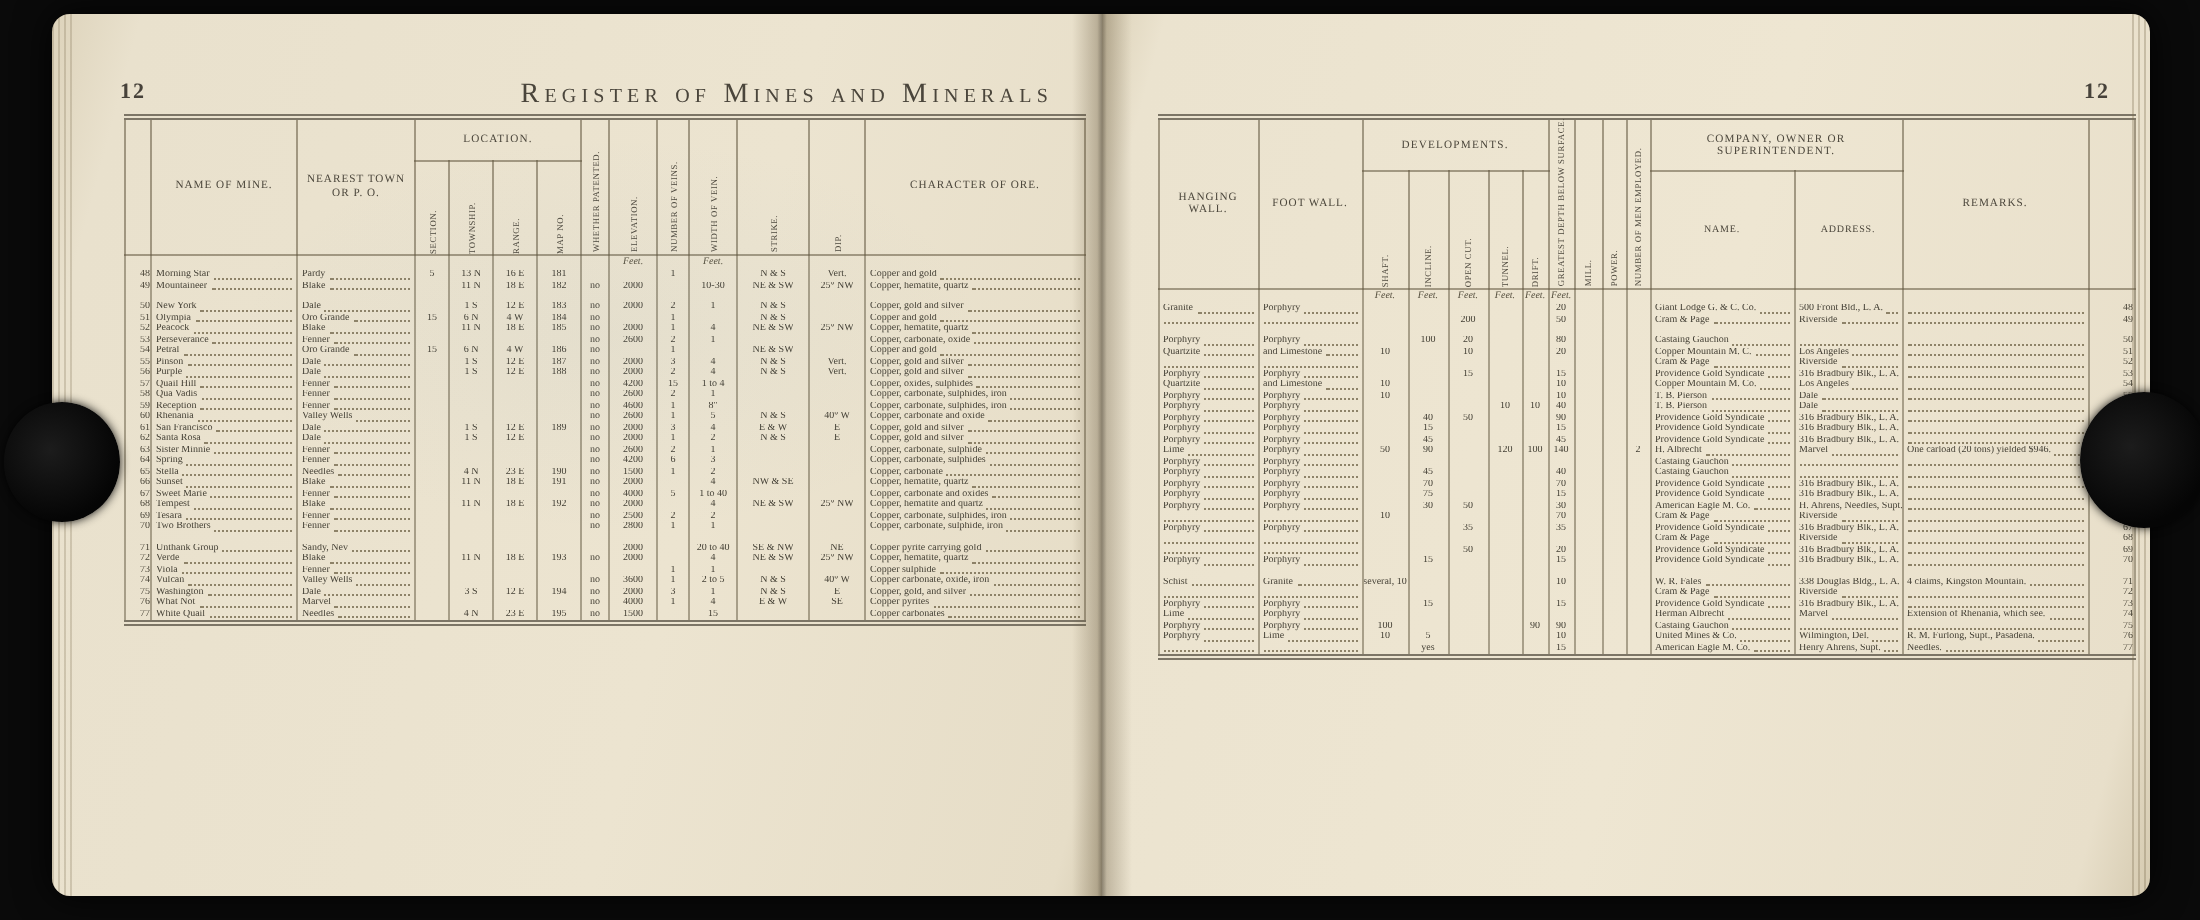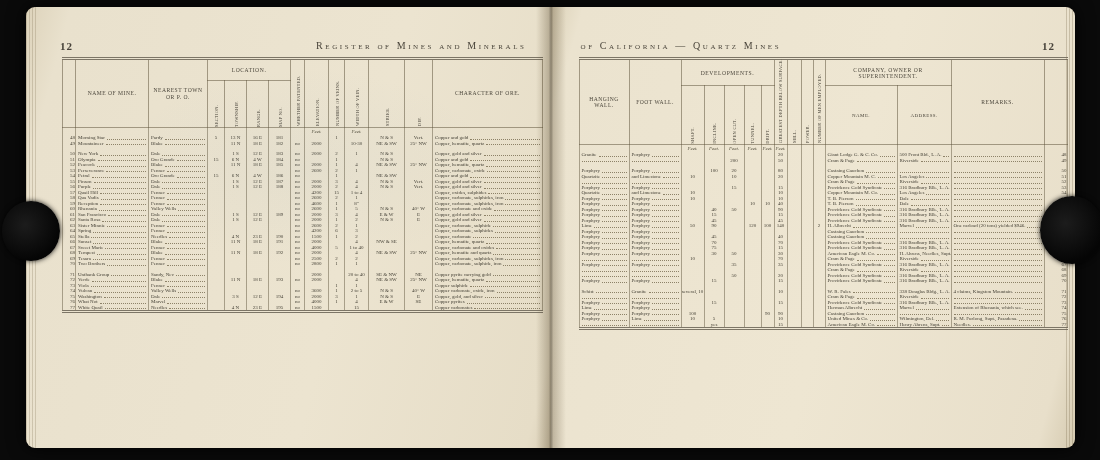--- a/index.html
+++ b/index.html
@@ -18,21 +18,21 @@
   .gutter{position:absolute;left:50%;top:0;bottom:0;width:30px;transform:translateX(-50%);z-index:3;pointer-events:none;
         background:linear-gradient(to right,rgba(70,55,30,0) 0%,rgba(80,64,36,.30) 42%,rgba(45,35,18,.5) 50%,rgba(80,64,36,.28) 58%,rgba(70,55,30,0) 100%);}
   .clip{position:absolute;background:radial-gradient(circle at 40% 40%,#1c1c1c 0%,#050505 70%);
         border-radius:50%;z-index:6;box-shadow:0 0 5px rgba(0,0,0,.9);}
   .clip.l{left:2px;top:201px;width:58px;height:60px;}
   .clip.r{left:1040px;top:196px;width:64px;height:68px;}
   .runhead{position:absolute;top:33px;left:0;right:0;height:16px;color:#47423a;}
   .pgnum{position:absolute;font-size:11px;letter-spacing:1px;font-weight:bold;}
   .page.left .pgnum{left:34px;}
   .page.right .pgnum{right:20px;}
-  .runtitle{position:absolute;font-variant:small-caps;font-size:10px;letter-spacing:2.6px;
+  .runtitle{position:absolute;font-variant:small-caps;font-size:14px;letter-spacing:2.6px;
         color:#4a453b;white-space:nowrap;}
   .page.left .runtitle{right:24px;}
   .page.right .runtitle{left:30px;}
   table.reg{border-collapse:collapse;table-layout:fixed;margin-top:50px;
         border-top:3px double #7c7566;border-bottom:3px double #7c7566;
         color:#454136;}
   .page.left table.reg{margin-left:36px;width:480px;}
   .page.right table.reg{margin-left:28px;width:488px;}
   table.reg th{border:1px solid rgba(100,90,66,.55);font-weight:normal;color:#4c473c;
         padding:0;overflow:hidden;}
@@ -1086,21 +1086,20 @@
                 </div>
               </td>
             </tr>
           </tbody>
       </table>
     </div>
 
     <div class="page right">
 
       <div class="runhead">
-        <span class="runtitle">of California — Quartz Mines</span>
         <span class="pgnum">12</span>
       </div>
       <table class="reg">
         <colgroup>
           <col style="width:50px">
             <col style="width:52px">
           <col style="width:23px">
             <col style="width:20px">
             <col style="width:20px">
             <col style="width:17px">

